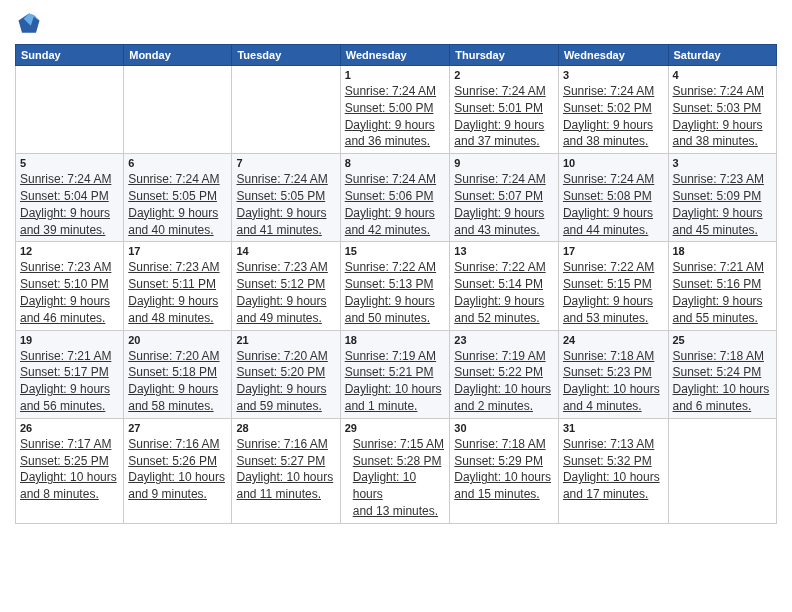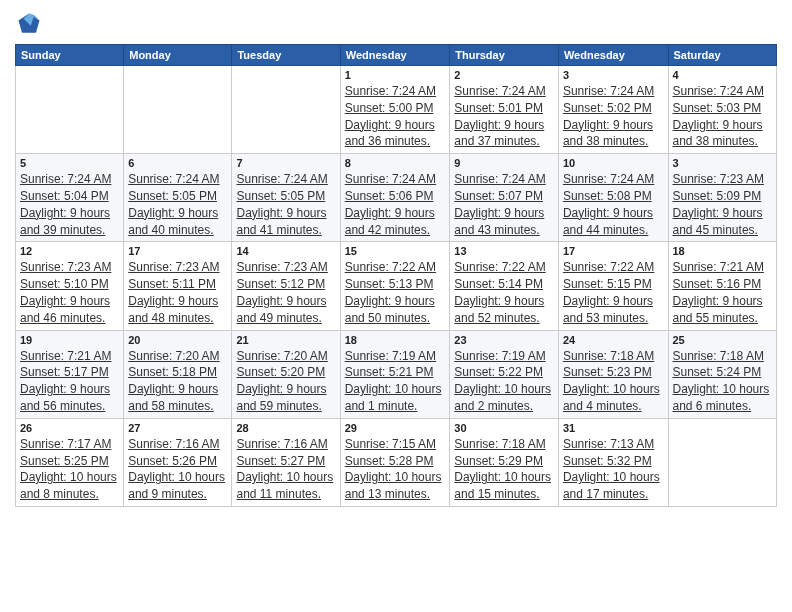--- a/index.html
+++ b/index.html
@@ -333,21 +333,21 @@
           </td>
           <td>
             <div class="day-number">28</div>
             <div class="day-info" style="white-space: pre-line;">Sunrise: 7:16 AM
 Sunset: 5:27 PM
 Daylight: 10 hours
 and 11 minutes.</div>
           </td>
           <td>
             <div class="day-number">29</div>
-            <div class="day-info" style="white-space: pre-line;">Sunrise: 7:15 AM
+            <div class="day-info" style="white-space: pre-line; margin-left: 8px;">Sunrise: 7:15 AM
 Sunset: 5:28 PM
 Daylight: 10 hours
 and 13 minutes.</div>
           </td>
           <td>
             <div class="day-number">30</div>
             <div class="day-info" style="white-space: pre-line;">Sunrise: 7:18 AM
 Sunset: 5:29 PM
 Daylight: 10 hours
 and 15 minutes.</div>

